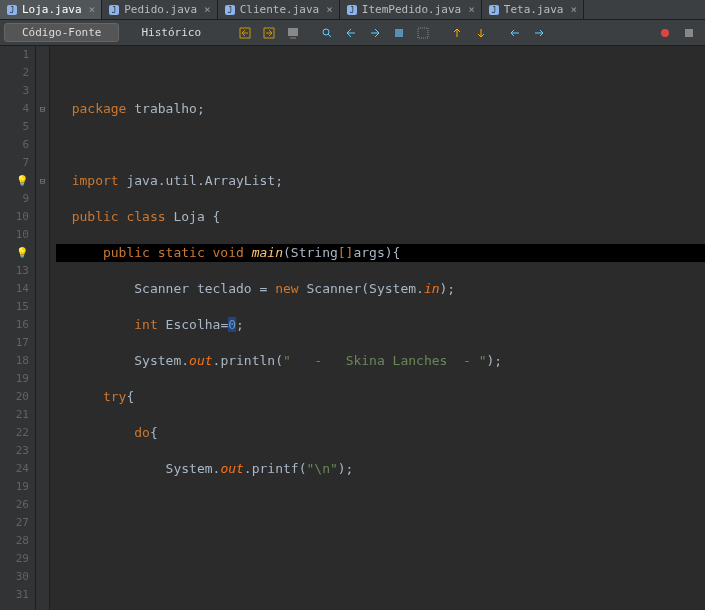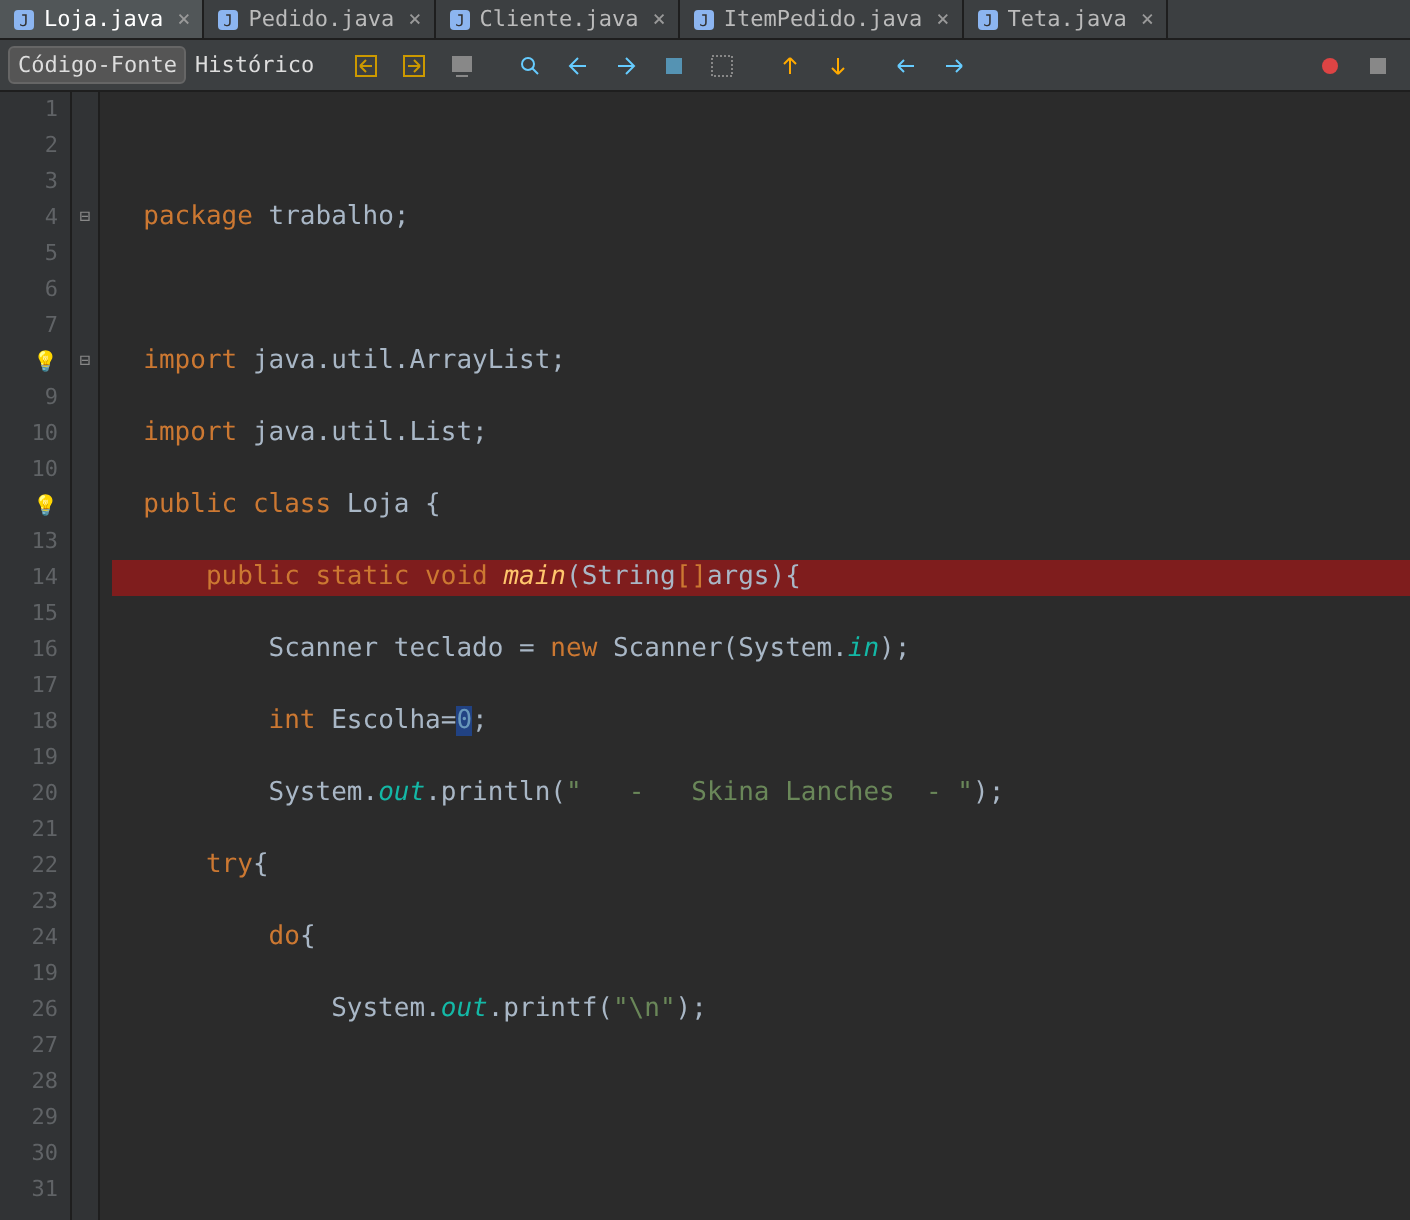--- a/index.html
+++ b/index.html
@@ -41,27 +41,27 @@
 }
 .toolbar {
   display: flex;
   align-items: center;
   background: #3c3f41;
   height: 26px;
   border-bottom: 1px solid #1e1e1e;
   padding: 0 4px;
 }
 .tbtn {
-  padding: 3px 4px;
+  padding: 3px 22px;
   font-size: 11px;
   color: #ddd;
   cursor: pointer;
   border-radius: 3px;
 }
-.tbtn.active { background: #555; border: 1px solid #666; padding: 2px 4px; text-align: center; }
+.tbtn.active { background: #555; border: 1px solid #666; padding: 2px 17px; text-align: center; }
 .ticon {
   width: 22px;
   height: 22px;
   display: inline-flex;
   align-items: center;
   justify-content: center;
   cursor: pointer;
   margin: 0 1px;
 }
 .tsep { width: 10px; }
@@ -98,22 +98,22 @@
   padding-left: 6px;
   overflow: hidden;
 }
 .ln { height: 18px; }
 .fl { height: 18px; }
 .cl { height: 18px; }
 .kw { color: #cc7832; }
 .str { color: #6a8759; }
 .num { color: #6897bb; }
 .method { color: #ffc66d; font-style: italic; }
-.field { color: #14b8a6; font-style: italic; }
-.hl-line { background: #7f1d1d; }
+.field { color: #f97316; font-style: italic; }
+.hl-line { background: #000000; }
 .hl-cur { background: #214283; }
 .bulb { color: #ffc66d; font-size: 10px; }
 </style>
 </head>
 <body>
 
 <div class="tabs">
   <div class="tab active">
     <span class="tab-icon">
       <svg width="12" height="12" viewBox="0 0 12 12">
@@ -315,21 +315,20 @@
       <div class="fl"></div>
       <div class="fl"></div>
       <div class="fl"></div>
       <div class="fl"></div>
     </div>
   <div class="code">
 <div class="cl"></div>
 <div class="cl">  <span class="kw">package</span><span> trabalho;</span></div>
 <div class="cl"></div>
 <div class="cl">  <span class="kw">import</span><span> java.util.ArrayList;</span></div>
-<div class="cl">  <span class="kw">import</span><span> java.util.List;</span></div>
 <div class="cl">  <span class="kw">public class</span><span> Loja {</span></div>
 <div class="cl hl-line">      <span class="kw">public static void </span><span class="method">main</span><span>(</span><span>String</span><span class="kw">[]</span><span>args</span><span>){</span></div>
 <div class="cl">          <span>Scanner teclado = </span><span class="kw">new</span><span> Scanner(System.</span><span class="field">in</span><span>);</span></div>
 <div class="cl">          <span class="kw">int</span><span> Escolha=</span><span class="num hl-cur">0</span><span>;</span></div>
 <div class="cl">          <span>System.</span><span class="field">out</span><span>.println(</span><span class="str">"   -   Skina Lanches  - "</span><span>);</span></div>
 <div class="cl">      <span class="kw">try</span><span>{</span></div>
 <div class="cl">          <span class="kw">do</span><span>{</span></div>
 <div class="cl">              <span>System.</span><span class="field">out</span><span>.printf(</span><span class="str">"\n"</span><span>);</span></div>
 
 

